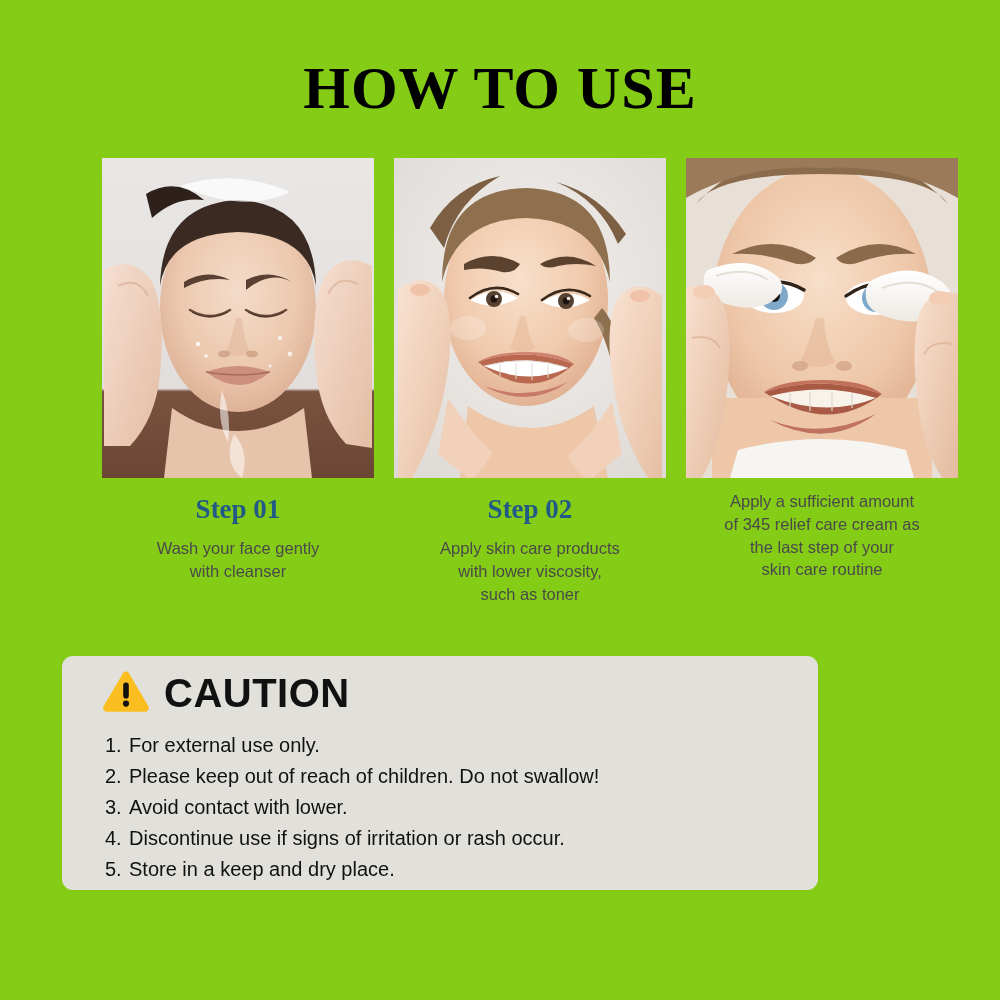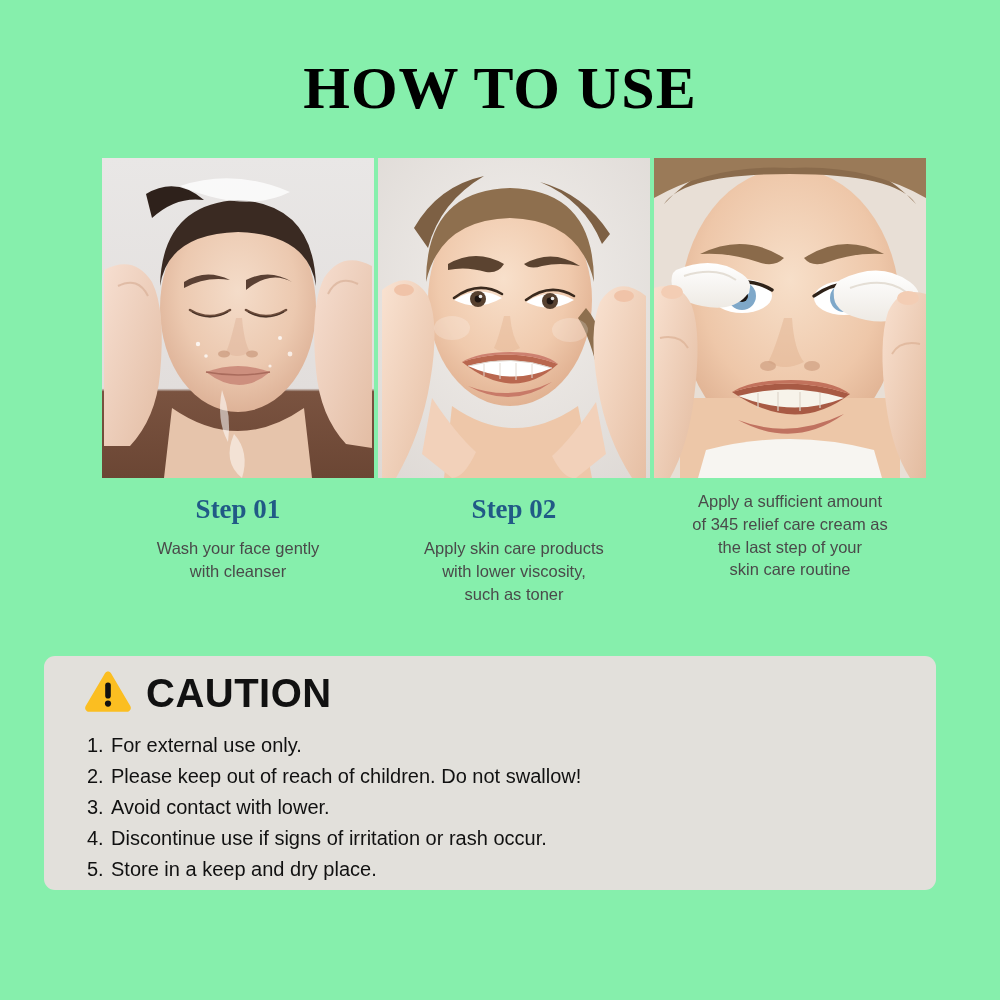--- a/index.html
+++ b/index.html
@@ -2,38 +2,38 @@
 <html><head>
 <meta charset="utf-8">
 <style>
   * { margin:0; padding:0; box-sizing:border-box; }
   html, body {
     width:1000px; height:1000px;
     background:#ffffff;
     font-family:"Liberation Sans", sans-serif;
     overflow:hidden;
   }
-  .page { position:relative; width:1000px; height:1000px; background:#86efac; }
+  .page { position:relative; width:1000px; height:1000px; background:#84cc16; }
 
   
   .title {
     position:absolute; left:0; top:58px; width:1000px;
     text-align:center;
     font-family:"Liberation Serif", serif;
     font-weight:700;
     font-size:60px;
     letter-spacing:1px;
     color:#000000;
     line-height:1;
   }
 
   
   .steps {
     position:absolute; left:78px; top:158px; width:844px;
-    display:flex; gap:4px;padding-left:24px;
+    display:flex; gap:20px;padding-left:24px;
   }
   .step { width:272px; }
 
   .photo {
     position:relative;
     width:272px; height:320px;
     overflow:hidden;
     background:#d8d4d0;
   }
   .photo svg { display:block; width:272px; height:320px; }
@@ -52,22 +52,22 @@
     text-align:center;
     font-family:"Liberation Sans", sans-serif;
     font-size:16.5px;
     color:#4a4a4a;
     line-height:1.38;
     white-space:pre-line;
   }
 
   
   .caution {
-    position:absolute; left:44px; top:656px;
-    width:892px; height:234px;
+    position:absolute; left:62px; top:656px;
+    width:756px; height:234px;
     background:#e2e0db;
     border-radius:11px;
   }
   .caution-head {
     position:absolute; left:40px; top:14px;
     display:flex; align-items:center; gap:14px;
   }
   .warn-icon { width:48px; height:45px; display:block; }
   .caution-title {
     font-family:"Liberation Sans", sans-serif;

